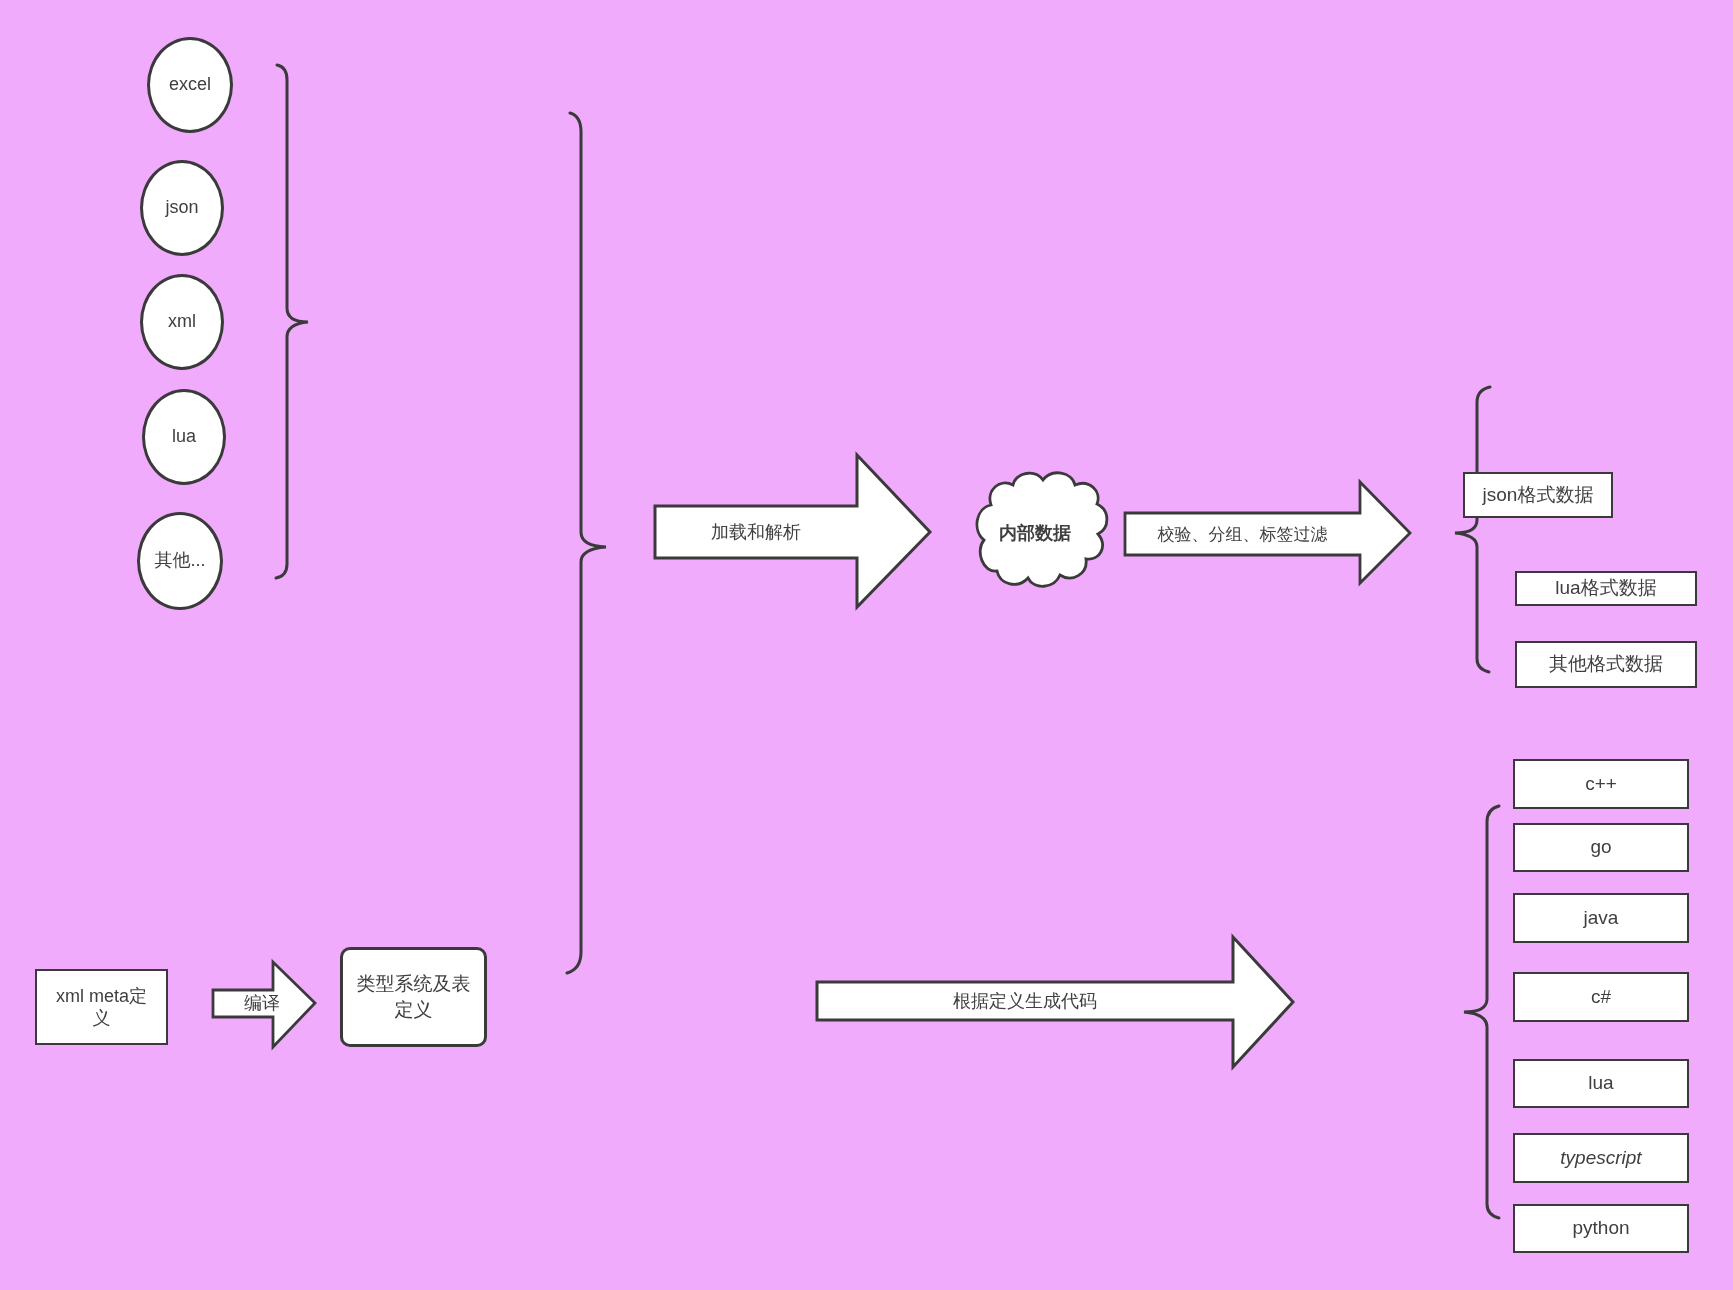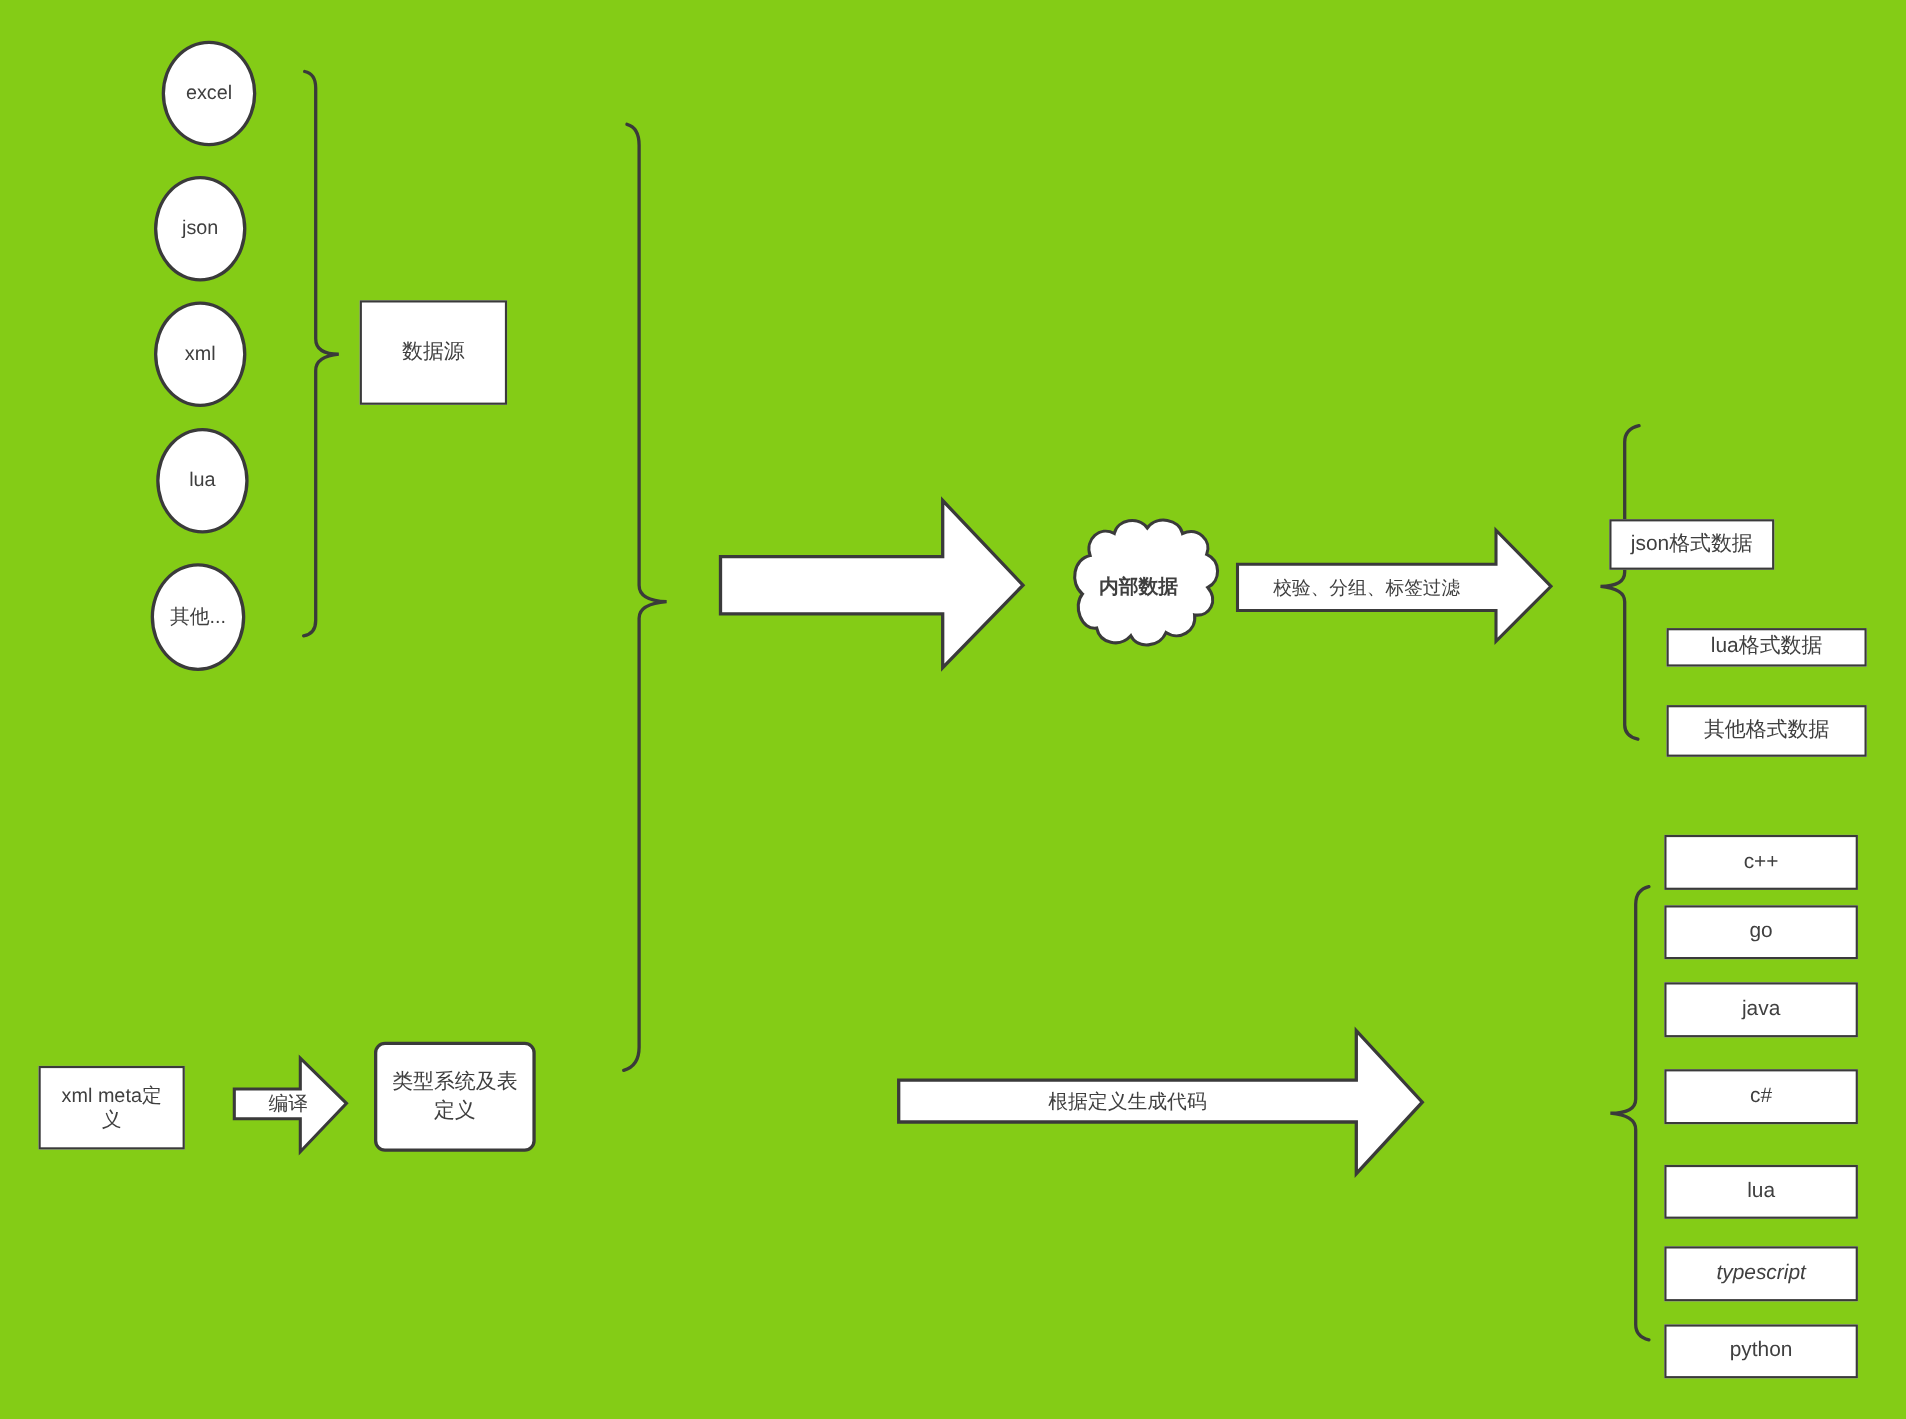--- a/index.html
+++ b/index.html
@@ -1,19 +1,19 @@
 <!DOCTYPE html>
 <html><head>
 <meta charset="utf-8">
 <style>
   html,body{margin:0;padding:0;background:#e9e9e9;}
   .stage{
     position:relative;
     width:1733px;height:1290px;
-    background:#84cc16;
+    background:#f0abfc;
     font-family:"Liberation Sans","DejaVu Sans",sans-serif;
     color:#3f3f3f;
     overflow:hidden;
   }
   .stage svg{position:absolute;left:0;top:0;}
   .node{
     position:absolute;
     background:#ffffff;
     border:2.5px solid #3a3a3a;
     display:flex;align-items:center;justify-content:center;
@@ -60,22 +60,22 @@
 
     <path class="brace" d="M 1499 806 Q 1487 809 1487 822 L 1487 999 Q 1487 1012 1464 1012 Q 1487 1014 1487 1027 L 1487 1204 Q 1487 1215 1499 1218"></path>
   </svg>
 
   <div class="node ellipse" style="left:147px;top:37px;width:86px;height:96px;">excel</div>
   <div class="node ellipse" style="left:140px;top:160px;width:84px;height:96px;">json</div>
   <div class="node ellipse" style="left:140px;top:274px;width:84px;height:96px;">xml</div>
   <div class="node ellipse" style="left:142px;top:389px;width:84px;height:96px;">lua</div>
   <div class="node ellipse" style="left:137px;top:512px;width:86px;height:98px;">其他...</div>
 
-  <div class="node" style="left:327px;top:273px;width:134px;height:95px;">数据源</div>
 
+  <div class="lbl" style="left:655px;top:506px;width:202px;height:52px;">加载和解析</div>
   <div class="lbl" style="left:985px;top:515px;width:100px;height:36px;font-size:18px;font-weight:bold;">内部数据</div>
   <div class="lbl" style="left:1125px;top:513px;width:235px;height:42px;font-size:17px;">校验、分组、标签过滤</div>
   <div class="lbl" style="left:817px;top:982px;width:416px;height:38px;text-align:right;">根据定义生成代码</div>
   <div class="lbl" style="left:216px;top:988px;width:92px;height:30px;">编译</div>
 
   <div class="node" style="left:35px;top:969px;width:133px;height:76px;font-size:18px;padding:0 12px;line-height:1.25;">xml meta定义</div>
   <div class="node rounded" style="left:340px;top:947px;width:147px;height:100px;padding:0 9px;line-height:1.35;">类型系统及表定义</div>
 
   <div class="node" style="left:1463px;top:472px;width:150px;height:46px;">json格式数据</div>
   <div class="node" style="left:1515px;top:571px;width:182px;height:35px;">lua格式数据</div>

